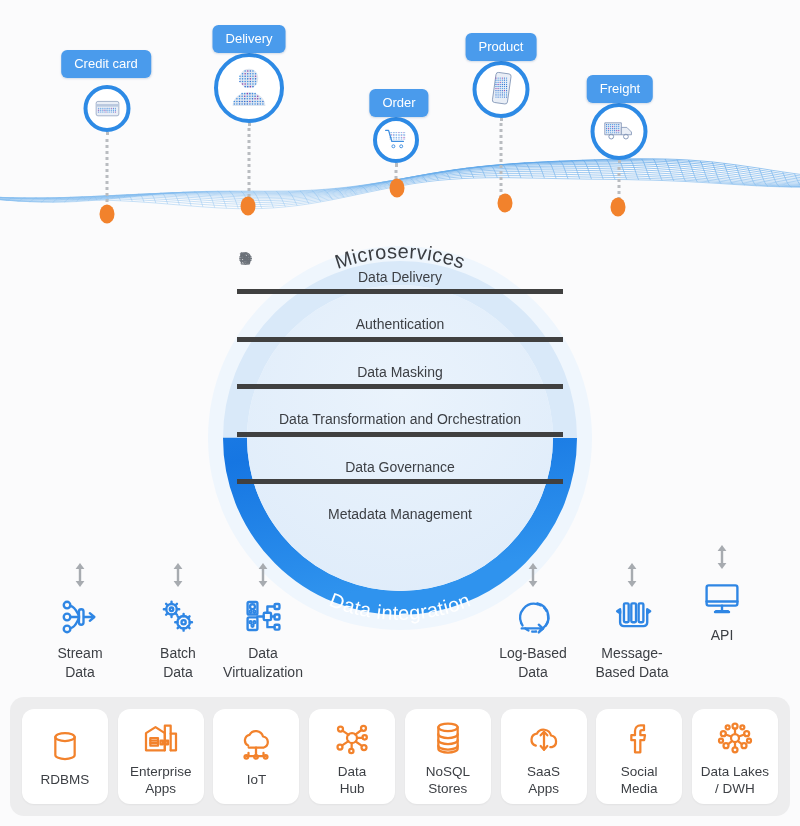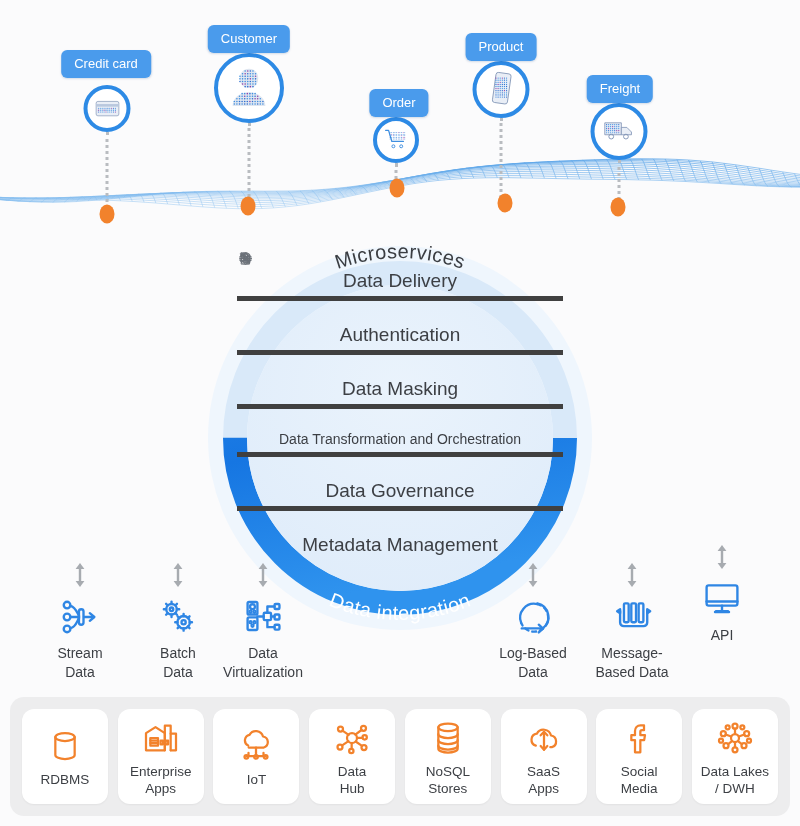--- a/index.html
+++ b/index.html
@@ -61,21 +61,21 @@
     position: absolute;
     left: 62px; top: 18px;
     width: 326px;
     text-align: center;
   }
   .hub-row { padding: 0 0 3px 0; }
   .hub-row + .hub-row { border-top: 5px solid #404040; padding-top: 3px; }
   .hub-ico { display: block; height: 17px; line-height: 17px; margin: 1px auto 0; }
   .hub-label {
     display: block;
-    font-size: 19px;
+    font-size: 14px;
     color: #3c3f44;
     line-height: 1.32;
     white-space: nowrap;
   }
   .hub-label.wrap { white-space: normal; }
 
   
   .mid-item {
     position: absolute;
     width: 104px;
@@ -273,21 +273,21 @@
               <circle cx="16.2" cy="36.2" r="0.69" fill="#2f6fd0"></circle>
               <circle cx="18.5" cy="36.2" r="0.69" fill="#2f6fd0"></circle>
               <circle cx="20.8" cy="36.2" r="0.69" fill="#3f8fe0"></circle>
               <circle cx="23.1" cy="36.2" r="0.69" fill="#3f8fe0"></circle>
               <circle cx="25.4" cy="36.2" r="0.69" fill="#3f8fe0"></circle>
               <circle cx="27.7" cy="36.2" r="0.69" fill="#2f6fd0"></circle>
               <circle cx="30.0" cy="36.2" r="0.69" fill="#3f8fe0"></circle>
               <circle cx="32.3" cy="36.2" r="0.69" fill="#3f8fe0"></circle>
             </svg></span>
         </div>
-        <div class="src-badge" style="left: 249px; top: 25px;">Customer</div>
+        <div class="src-badge" style="left: 249px; top: 25px;">Delivery</div>
       </div>
       <div class="src-node">
         <div class="src-stem" style="left: 396px; top: 163px; height: 24px;"></div>
         <div class="src-dot" style="left: 397px; top: 188px;"></div>
         <div class="src-bubble" style="left: 396px; top: 117px; width: 46px; height: 46px;">
           <span style="transform: scale(0.741935); display: block;"><svg width="40" height="40" viewBox="0 0 40 40">
               <path d="M6 9h4l4.4 15h15.6" fill="none" stroke="#3f8fe0" stroke-width="1.7" stroke-linecap="round" stroke-linejoin="round"></path>
               <circle cx="16.5" cy="30.5" r="2" fill="none" stroke="#3f8fe0" stroke-width="1.3"></circle>
               <circle cx="27" cy="30.5" r="2" fill="none" stroke="#3f8fe0" stroke-width="1.3"></circle>
               <circle cx="12.0" cy="12.0" r="0.66" fill="#3f8fe0"></circle>

